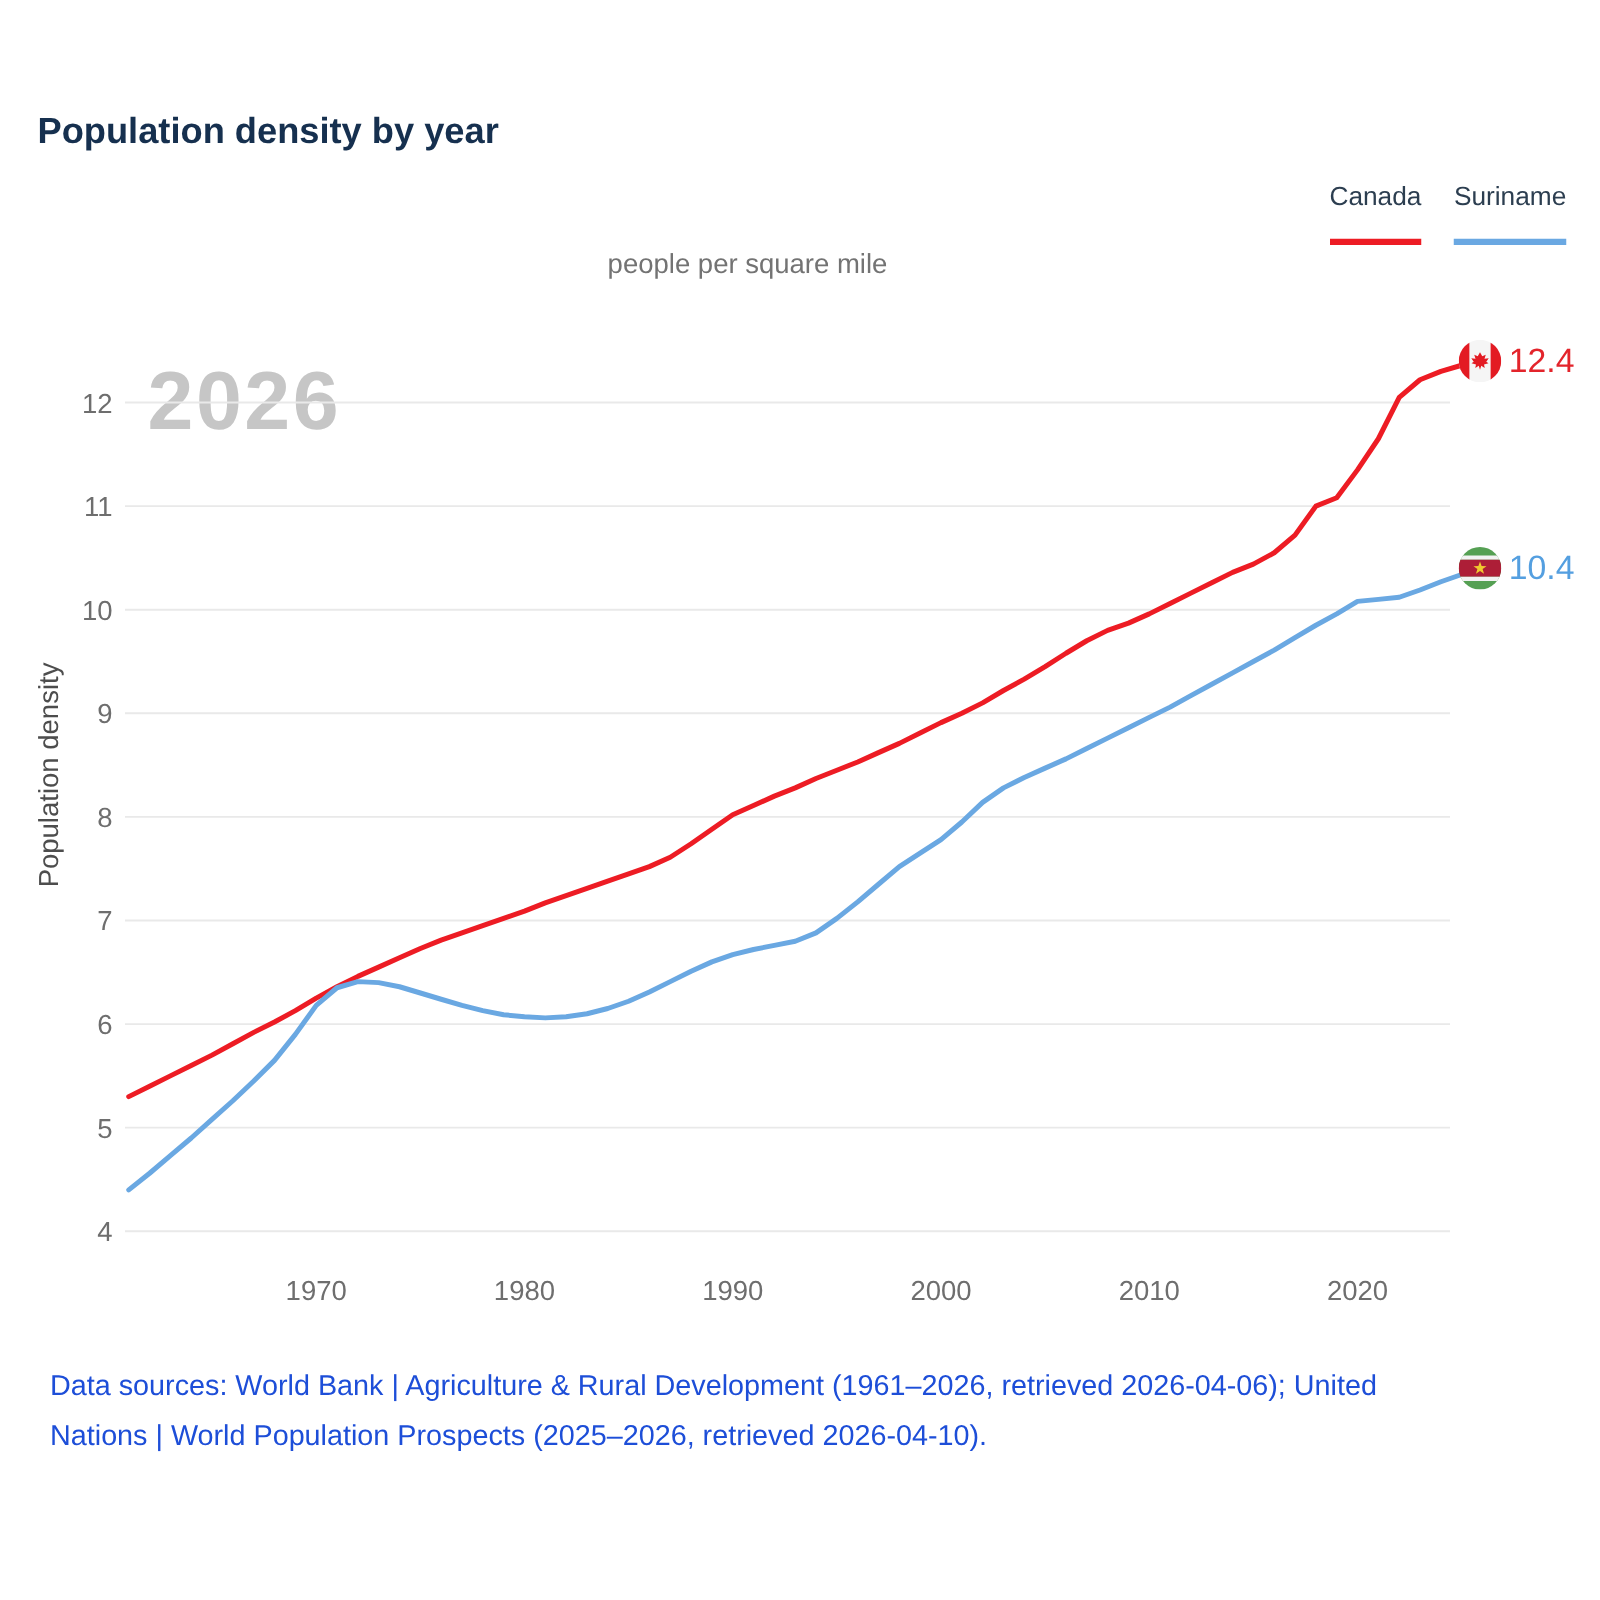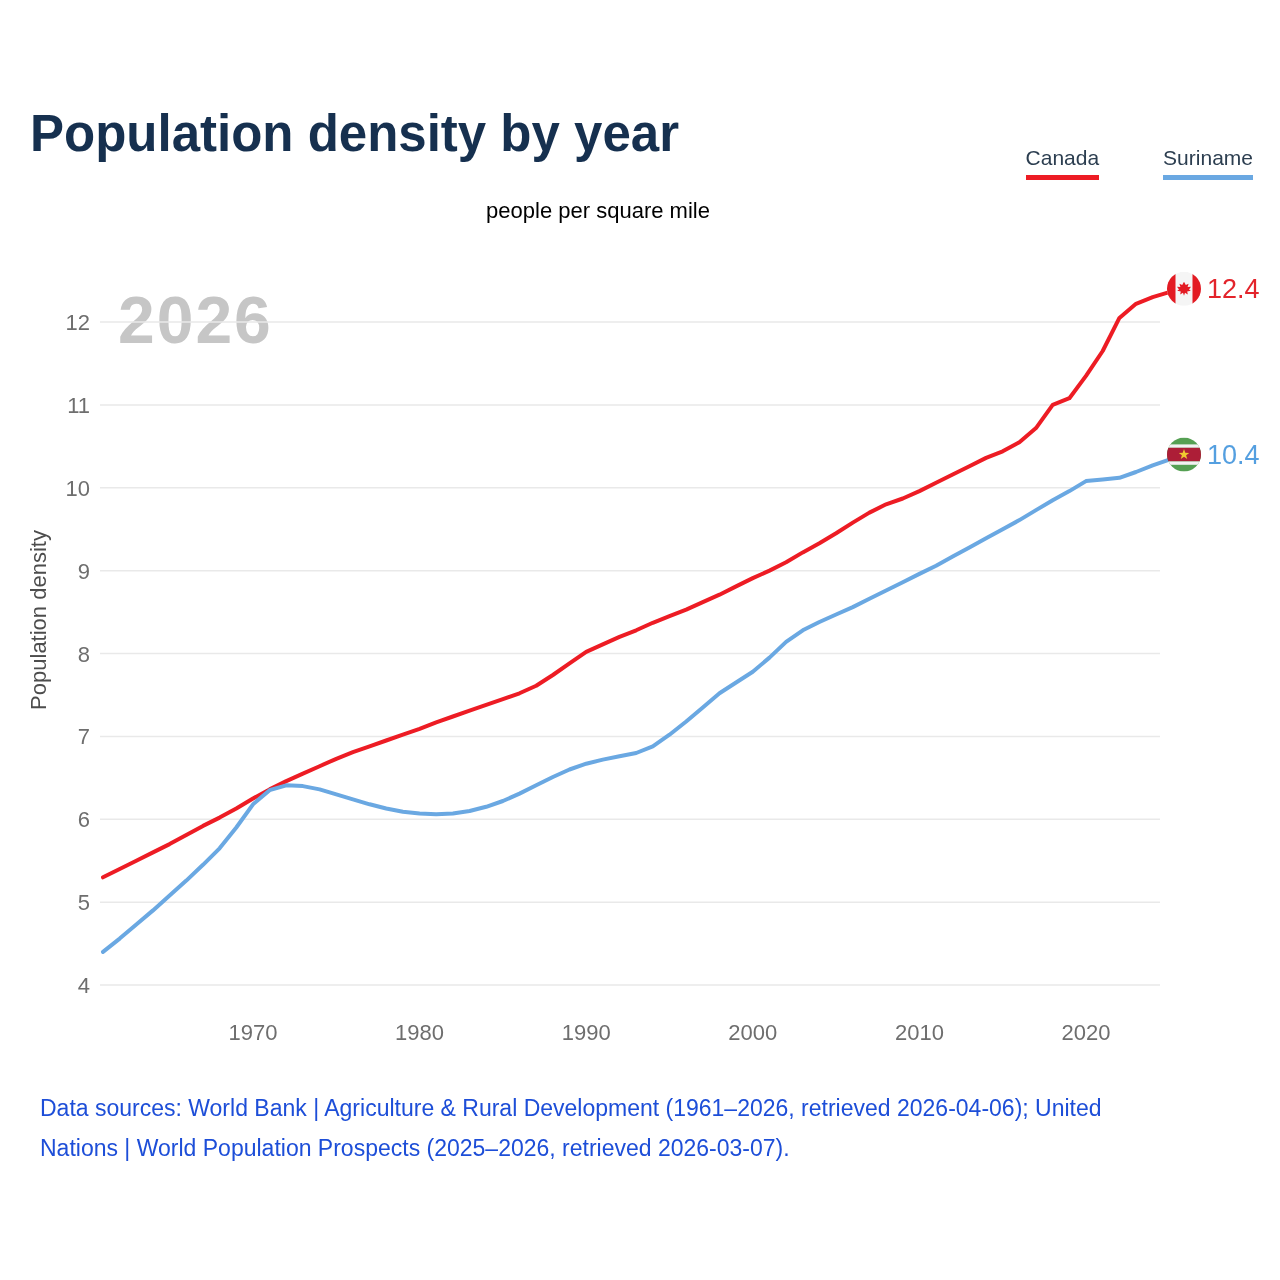--- a/index.html
+++ b/index.html
@@ -2,33 +2,32 @@
 <html><head>
 <meta charset="utf-8">
 <style>
   html,body{margin:0;padding:0;}
   body{
     width:1280px;height:1280px;position:relative;overflow:hidden;
     background:#ffffff;font-family:"Liberation Sans",sans-serif;
   }
   .page-title{
     position:absolute;left:30px;top:70px;
-    font-size:51px;font-weight:bold;color:#16304f;letter-spacing:0px;
+    font-size:29px;font-weight:bold;color:#16304f;letter-spacing:0px;
   }
   .legend{
     position:absolute;right:27px;top:146px;display:flex;gap:26px;
   }
   .legend-item{
-    font-size:21px;color:#2c3e50;padding-bottom:5px;border-bottom:5px solid #000;
+    font-size:21px;color:#2c3e50;padding-bottom:21px;border-bottom:5px solid #000;
     cursor:pointer;
-    margin-left:38px;
   }
   .subtitle{
     position:absolute;left:0;top:198px;width:1196px;text-align:center;
-    font-size:22px;color:#000000;
+    font-size:22px;color:#737373;
   }
   .chart-svg{position:absolute;left:0;top:240px;}
   .footer{
     position:absolute;left:40px;top:1088px;width:1210px;
     font-size:23px;color:#1d4ed8;line-height:40px;
   }
 </style>
 </head>
 <body>
 
@@ -90,14 +89,14 @@
       <rect x="1167" y="444.4" width="34" height="3.4" fill="#f2f2f2"></rect>
       <rect x="1167" y="447.79999999999995" width="34" height="13.6" fill="#ad1e37"></rect>
       <rect x="1167" y="461.4" width="34" height="3.4" fill="#f2f2f2"></rect>
       <polygon points="0,-5.5 1.29,-1.78 5.23,-1.7 2.09,0.68 3.23,4.45 0,2.2 -3.23,4.45 -2.09,0.68 -5.23,-1.7 -1.29,-1.78" fill="#f0c930" transform="translate(1184 454.59999999999997)"></polygon>
     </g>
     <text x="1207" y="463.59999999999997" font-size="27" fill="#549fe0">10.4</text>
   </svg>
 
 <div class="footer">
   <div>Data sources: World Bank | Agriculture &amp; Rural Development (1961–2026, retrieved 2026-04-06); United</div>
-  <div>Nations | World Population Prospects (2025–2026, retrieved 2026-03-07).</div>
+  <div>Nations | World Population Prospects (2025–2026, retrieved 2026-04-10).</div>
 </div>
 
 </body></html>

